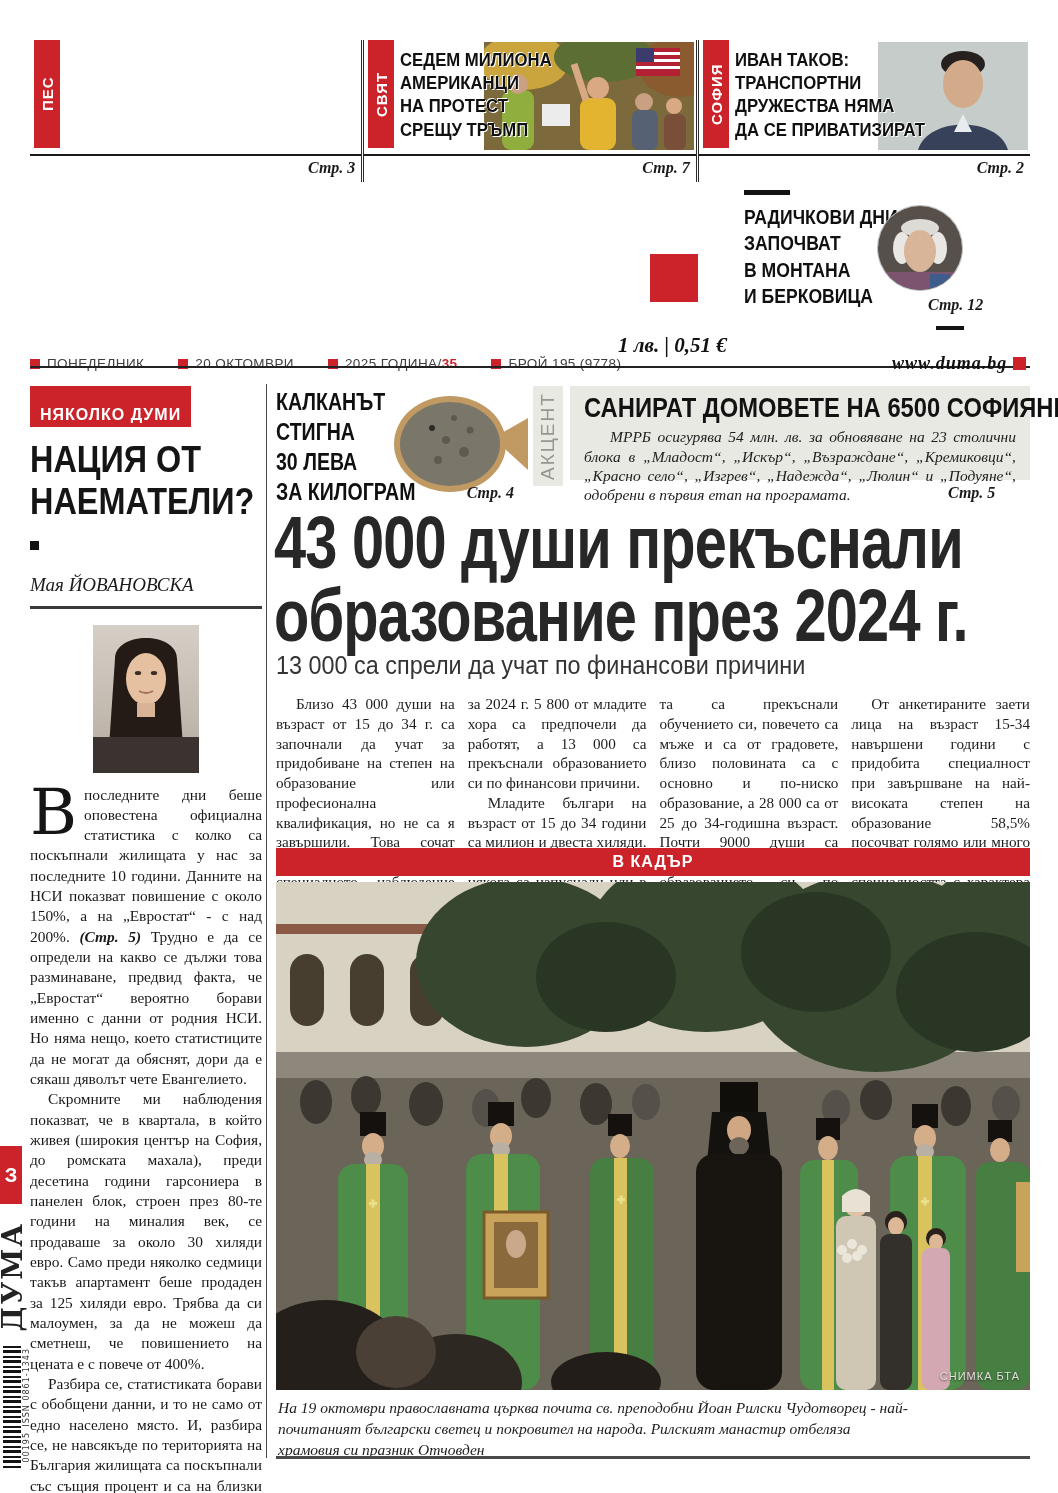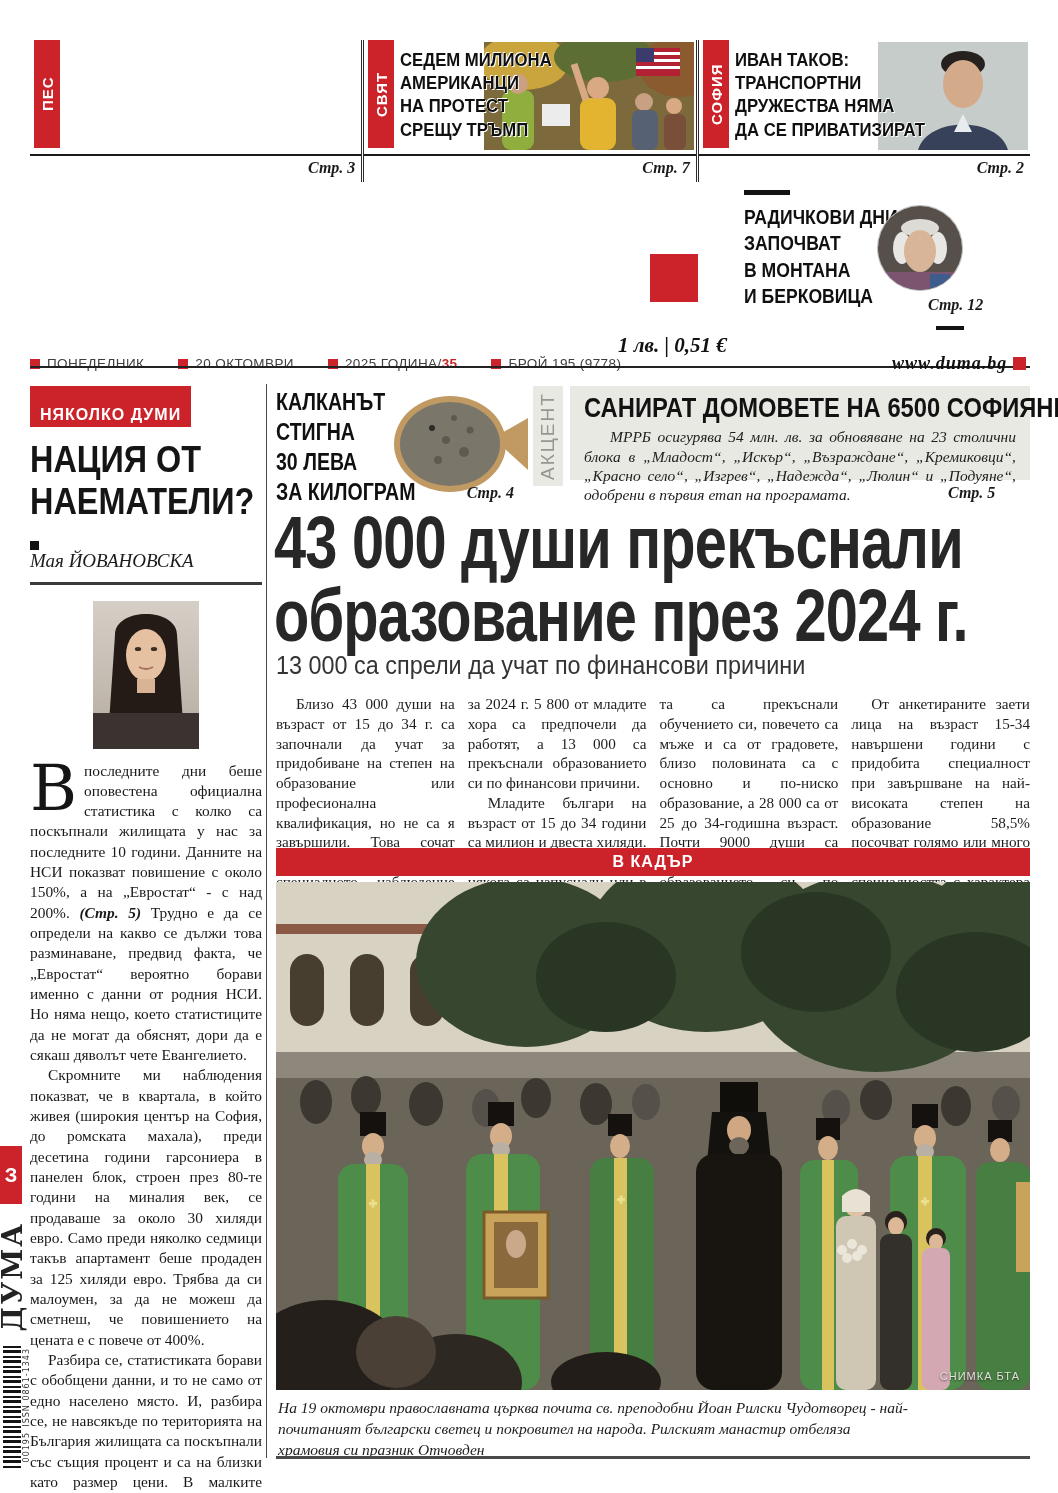--- a/index.html
+++ b/index.html
@@ -50,21 +50,21 @@
              letter-spacing:1px; color:#101010; display:flex; align-items:center; gap:6px; }
   .website .sq { width:13px; height:13px; }
 
   
   .opinion { position:absolute; left:30px; top:386px; width:232px; }
   .kicker { display:inline-block; background:var(--red); color:#fff; padding:20px 10px 3px;
             font:bold 16px "Liberation Sans", sans-serif; letter-spacing:1px; }
   .op-title { margin-top:12px; font:bold 36px/1.16 "Liberation Sans", sans-serif;
               transform:scaleX(0.9); transform-origin:left top; color:#151515; white-space:nowrap; }
   .op-bullet { width:9px; height:9px; background:#111; margin-top:18px; }
-  .op-byline { font:italic 19px "Liberation Serif", serif; margin-top:0; }
+  .op-byline { font:italic 19px "Liberation Serif", serif; margin-top:24px; }
   .op-rule { border-top:3px solid #3a3a3a; margin-top:10px; }
   .op-photo { width:106px; height:148px; margin:16px auto 12px; display:block; }
   .op-body p { margin:0; font:15.4px/1.32 "Liberation Serif", serif; text-align:justify; color:#191919; }
   .op-body p.ind { text-indent:18px;font-family:Liberation Serif, serif; }
   .dropcap { float:left; font:64px/50px "DejaVu Serif", serif; padding:2px 7px 0 0; color:#151515; }
   .op-ref { font-weight:bold; font-style:italic; }
 
   
   .edge-letter { position:absolute; left:0; top:1146px; width:22px; height:58px; background:var(--red);
                  color:#fff; font:bold 20px "Liberation Sans", sans-serif;

